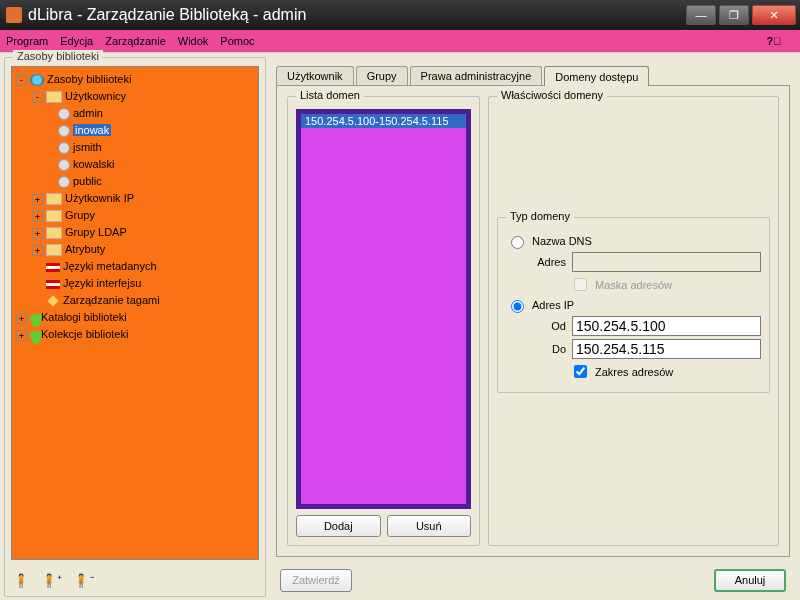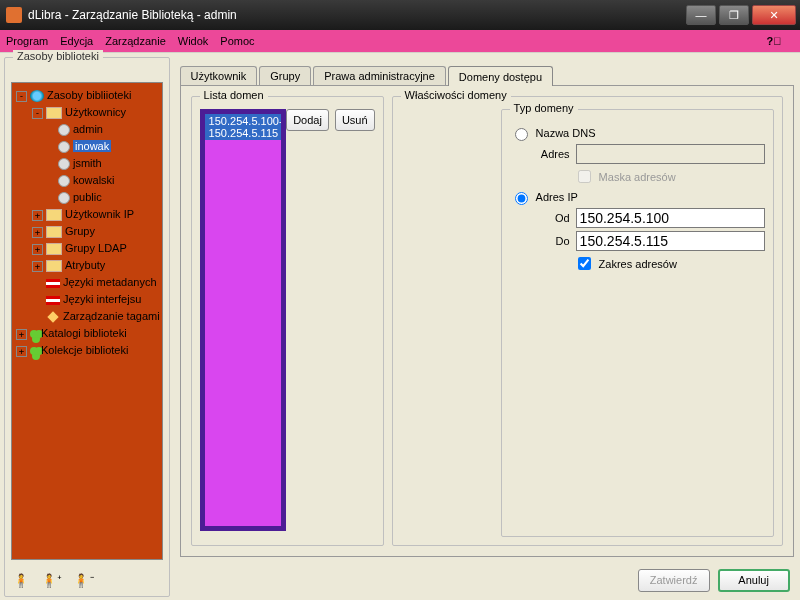--- a/index.html
+++ b/index.html
@@ -1,28 +1,28 @@
 <!DOCTYPE html>
 <html><head>
 <meta charset="utf-8">
 <style>
 html,body{margin:0;padding:0;width:800px;height:600px;font-family:"Segoe UI",Tahoma,sans-serif;font-size:11px;background:#ece9d8;overflow:hidden}
 .titlebar{height:30px;background:linear-gradient(#3a3a3a,#1a1a1a);color:#fff;display:flex;align-items:center;padding:0 4px 0 6px}
 .titlebar .ticon{width:16px;height:16px;background:#e07030;border-radius:2px;margin-right:6px;display:inline-block}
-.titlebar .title{flex:1;font-size:12px}
+.titlebar .title{flex:1;font-size:16px}
 .winbtn{width:28px;height:18px;margin-left:3px;border:1px solid #555;background:linear-gradient(#888,#555);color:#fff;display:flex;align-items:center;justify-content:center;border-radius:2px;font-size:11px;cursor:pointer}
 .winbtn.close{width:42px;background:linear-gradient(#e86,#c33);border-color:#944}
 .menubar{height:22px;background:#ec4899;border-bottom:1px solid #d4d0c8;display:flex;align-items:center;padding:0 6px}
 .menubar span{margin-right:12px;cursor:pointer}
 .help-icon{margin-left:auto;margin-right:2px;width:16px;height:16px;font-weight:bold;display:flex;align-items:center;justify-content:center;cursor:pointer}
 .client{display:flex;height:548px}
 .panel{border:1px solid #bfbfbf;margin:4px;background:#ece9d8;position:relative;border-radius:2px}
 .panel-title{position:absolute;top:-8px;left:8px;background:#ece9d8;padding:0 4px;color:#333}
 .left{width:296px;display:flex;flex-direction:column}
-.tree-wrap{flex:1;margin:24px 6px 4px 6px;border:1px solid #888;background:#c2410c;overflow:auto}
+.tree-wrap{flex:1;margin:8px 6px 4px 6px;border:1px solid #888;background:#f97316;overflow:auto}
 .tree{padding:4px 2px;line-height:17px}
 .tree .row{white-space:nowrap;cursor:pointer}
 .tree .exp{display:inline-block;width:9px;height:9px;border:1px solid #888;text-align:center;line-height:8px;font-size:9px;margin:0 3px 0 0;vertical-align:middle;font-family:monospace}
 .tree .ico{display:inline-block;width:14px;height:12px;vertical-align:middle;margin-right:3px}
 .ico.earth{background:radial-gradient(circle,#6cf 40%,#08a 70%);border-radius:50%}
 .ico.folder{background:#f6d77a;border:1px solid #ca9;height:10px}
 .ico.user{background:#ddd;border-radius:50%;border:1px solid #999;width:10px;height:10px}
 .ico.flag{background:linear-gradient(to bottom,#d00 33%,#fff 33%,#fff 66%,#d00 66%);width:14px;height:9px}
 .ico.tag{background:#fc6;transform:rotate(45deg);width:8px;height:8px;margin-left:3px;margin-right:6px}
 .ico.greendots{background:#6c3;border-radius:50%;width:8px;height:8px;box-shadow:5px 0 #6c3,2px 5px #6c3}
@@ -30,34 +30,34 @@
 .bottom-icons{height:24px;padding:4px 8px;display:flex;gap:12px;align-items:center}
 .bottom-icons span{font-size:13px;cursor:pointer}
 .right{flex:1;display:flex;flex-direction:column;margin:4px 4px 4px 0}
 .tabs{height:22px;display:flex;align-items:flex-end;margin:6px 6px 0 6px}
 .tab{border:1px solid #999;border-bottom:none;padding:3px 10px;background:#ece9d8;margin-right:2px;border-radius:3px 3px 0 0;cursor:pointer;font-size:11px}
 .tab.active{background:#ece9d8;position:relative;top:1px;padding-top:4px;border-color:#888}
 .tab:not(.active){background:#e3e0d0}
 .tab-body{flex:1;border:1px solid #999;margin:0 6px 6px 6px;display:flex;padding:10px;gap:8px;background:#ece9d8}
 .group{border:1px solid #bfbfbf;position:relative;padding:12px 8px 8px 8px;border-radius:2px}
 .group-title{position:absolute;top:-8px;left:8px;background:#ece9d8;padding:0 4px}
-.list-col{width:175px;display:flex;flex-direction:row}
+.list-col{width:175px;display:flex;flex-direction:column}
 .listbox{flex:1;border:5px solid #4c1d95;background:#d946ef;margin-bottom:6px;overflow:auto}
 .listbox .item{padding:1px 4px;cursor:pointer}
 .listbox .item.sel{background:#316ac5;color:#fff}
 .btnrow{display:flex;gap:6px}
 button.btn{flex:1;height:22px;border:1px solid #888;background:linear-gradient(#fefefe,#e8e8e8);border-radius:3px;cursor:pointer;font-size:11px}
-.props-col{flex:1;display:flex;flex-direction:row;}
+.props-col{flex:1;display:flex;flex-direction:column;gap:8px}
 .form-row{display:flex;align-items:center;margin:3px 0;gap:6px}
 .form-row label{text-align:right}
 .form-row input[type=text]{flex:1;height:18px;border:1px solid #7a7a7a;padding:0 3px;font-size:14px}
 .form-row input[type=text]:disabled{background:#ece9d8;color:#999}
 .radio,.check{margin:3px 0;display:flex;align-items:center;gap:5px;cursor:pointer}
 .radio span.disabled,.check span.disabled{color:#999}
-.footer{height:34px;display:flex;justify-content:flex-end;align-items:center;gap:8px;padding:0 10px}
+.footer{height:34px;display:flex;justify-content:space-between;align-items:center;gap:8px;padding:0 10px}
 button.fbtn{width:72px;height:23px;border:1px solid #888;background:linear-gradient(#fefefe,#e8e8e8);border-radius:3px;cursor:pointer;font-size:11px}
 button.fbtn:disabled{color:#999}
 button.fbtn.default{border:2px solid #4a6;font-weight:normal}
 </style>
 </head>
 <body>
 
 <div class="titlebar">
   <span class="ticon"></span>
   <span class="title">dLibra - Zarządzanie Biblioteką - admin</span>

